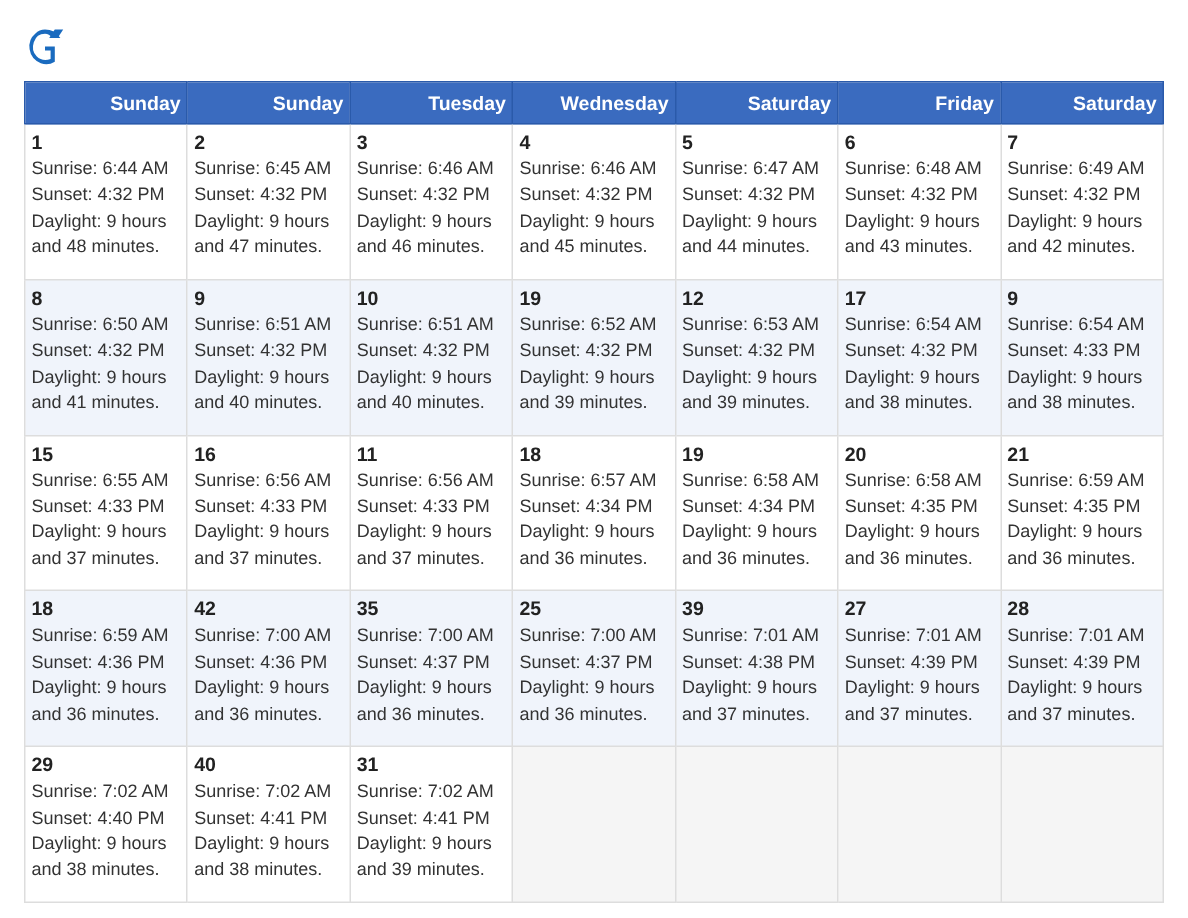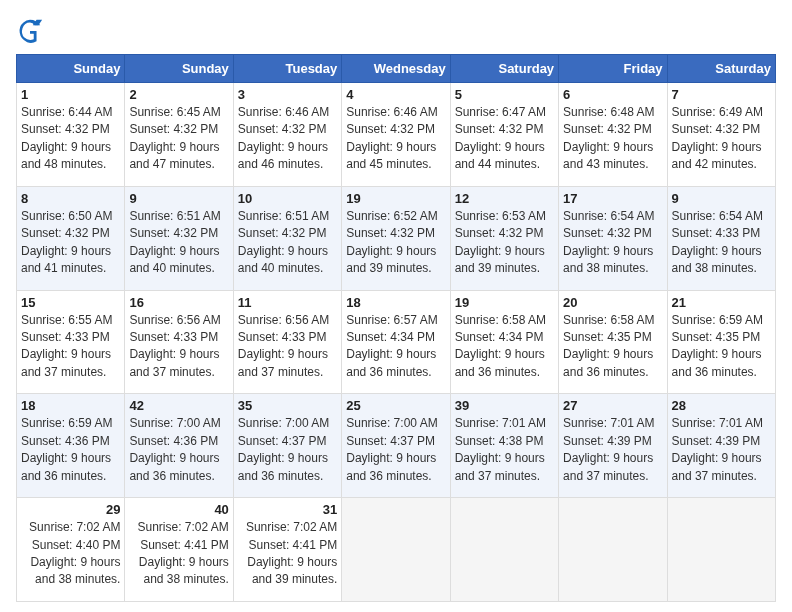--- a/index.html
+++ b/index.html
@@ -72,21 +72,20 @@
       vertical-align: top;
       padding: 4px 4px;
       font-size: 9.5px;
       color: #222;
       border: 1px solid #ddd;
       background: #fff;
       height: 88px;
     }
     .calendar tr:last-child td {
       height: 72px;
-      text-align: right;
     }
     .day-num {
       font-size: 13px;
       font-weight: bold;
       color: #222;
       display: block;
       margin-bottom: 2px;
     }
     .day-info {
       font-size: 12px;

